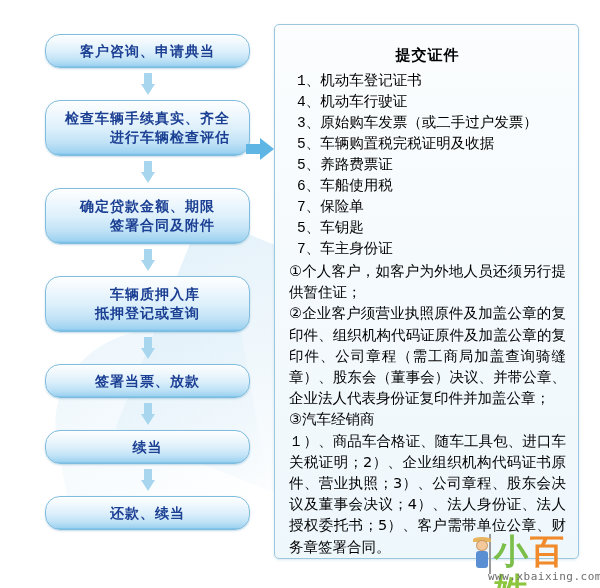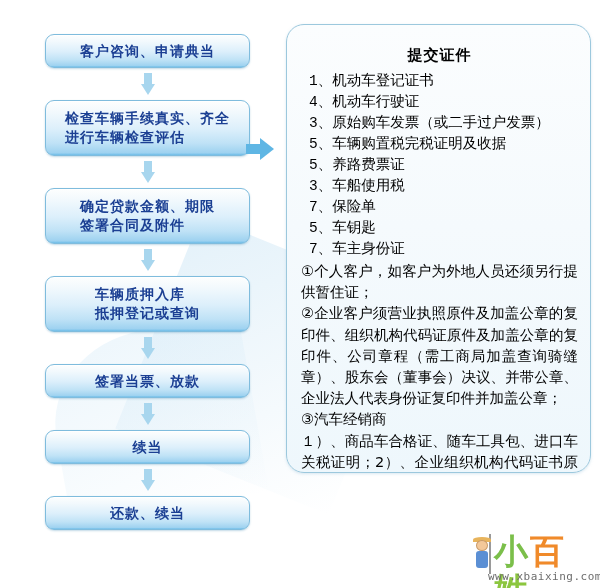--- a/index.html
+++ b/index.html
@@ -46,33 +46,33 @@
   
   #flow {
     position: absolute;
     left: 45px; top: 34px;
     width: 205px;
   }
   .flow-node {
     position: relative;
     width: 205px;
     border: 1px solid #7fbcdd;
-    border-radius: 9px;
+    border-radius: 15px;
     background: linear-gradient(to bottom,
                 #fdfefe 0%,
                 #f2f9fd 20%,
                 #dceffb 52%,
                 #bfe2f6 78%,
                 #9ed2f0 96%,
                 #6fbde8 100%);
     box-shadow: 0 1px 2px rgba(120,170,200,0.45),
                 inset 0 1px 0 rgba(255,255,255,0.95);
     color: #1b3f93;
     font-weight: bold;
-    text-align: left;
+    text-align: right;
     letter-spacing: 1px;
     display: flex;
     align-items: center;
     justify-content: center;
     font-size: 14px;
     line-height: 19px;
     font-family: "DejaVu Sans", "Liberation Sans", sans-serif;
   }
   .flow-node.h1 { height: 34px; }
   .flow-node.h2 { height: 56px; }
@@ -123,28 +123,27 @@
     width: 0; height: 0;
     border-top: 11px solid transparent;
     border-bottom: 11px solid transparent;
     border-left: 14px solid #5fb6e4;
   }
 
   
   #panel {
     position: absolute;
     left: 274px; top: 24px;
-    width: 305px; height: 449px;
+    width: 305px; height: 535px;
     border: 1px solid #9cc8dd;
-    border-radius: 18px;
+    border-radius: 5px;
     background: linear-gradient(to bottom, #fbfdfe 0%, #f5fafd 45%, #eef7fc 100%);
     box-shadow: 0 1px 3px rgba(150,190,215,0.35);
     padding: 12px 10px 8px 12px;
     overflow: hidden;
-    margin-left: 12px;
   }
   #panel-title {
     text-align: center;
     font-size: 15px;
     font-weight: bold;
     color: #000000;
     letter-spacing: 1px;
     margin: 9px 0 6px 0;
     font-family: "DejaVu Sans", "Liberation Sans", sans-serif;
   }
@@ -297,21 +296,21 @@
 
   <div id="panel">
     <div id="panel-title">提交证件</div>
 
     <ul class="doc-list">
       <li>1、机动车登记证书</li>
       <li>4、机动车行驶证</li>
       <li>3、原始购车发票（或二手过户发票）</li>
       <li>5、车辆购置税完税证明及收据</li>
       <li>5、养路费票证</li>
-      <li>3、车船使用税</li>
+      <li>6、车船使用税</li>
       <li>7、保险单</li>
       <li>5、车钥匙</li>
       <li>7、车主身份证</li>
     </ul>
 
     <div class="notes">
       <p>①个人客户，如客户为外地人员还须另行提供暂住证；</p>
       <p>②企业客户须营业执照原件及加盖公章的复印件、组织机构代码证原件及加盖公章的复印件、公司章程（需工商局加盖查询骑缝章）、股东会（董事会）决议、并带公章、企业法人代表身份证复印件并加盖公章；</p>
       <p style="text-align:center">③汽车经销商</p>
       <p>１）、商品车合格证、随车工具包、进口车关税证明；2）、企业组织机构代码证书原件、营业执照；3）、公司章程、股东会决议及董事会决议；4）、法人身份证、法人授权委托书；5）、客户需带单位公章、财务章签署合同。</p>

